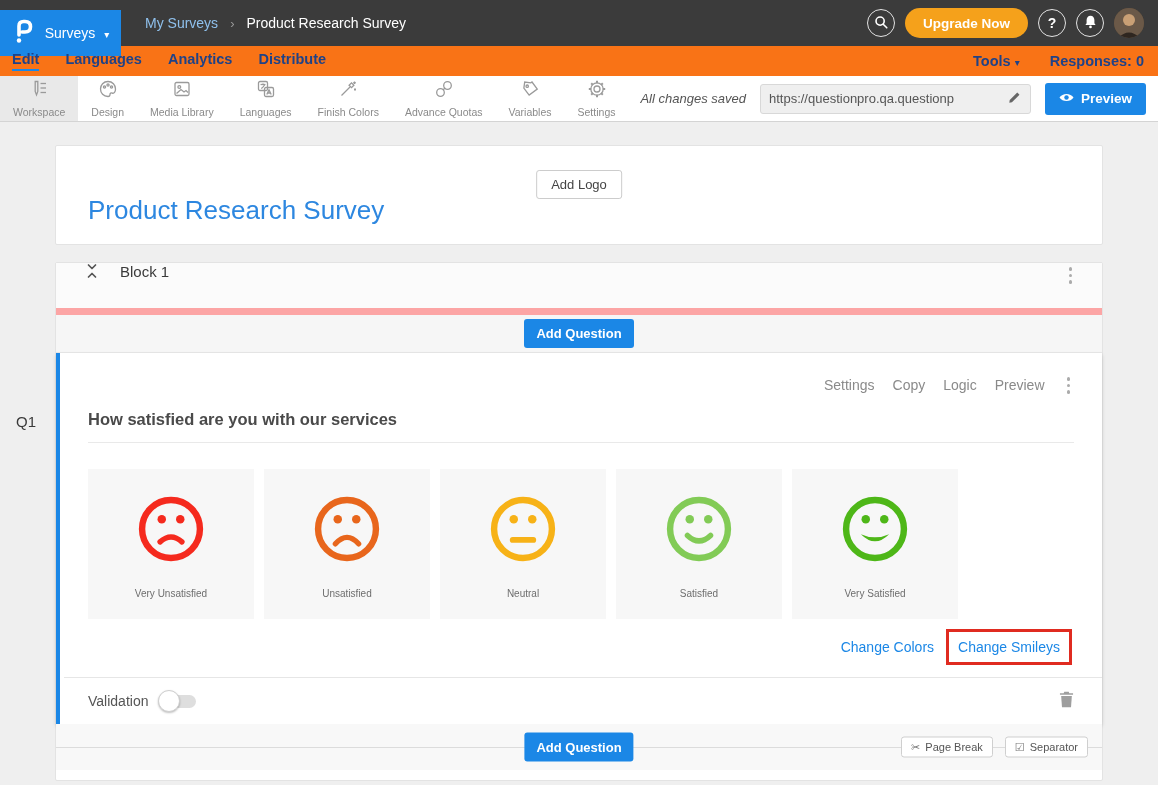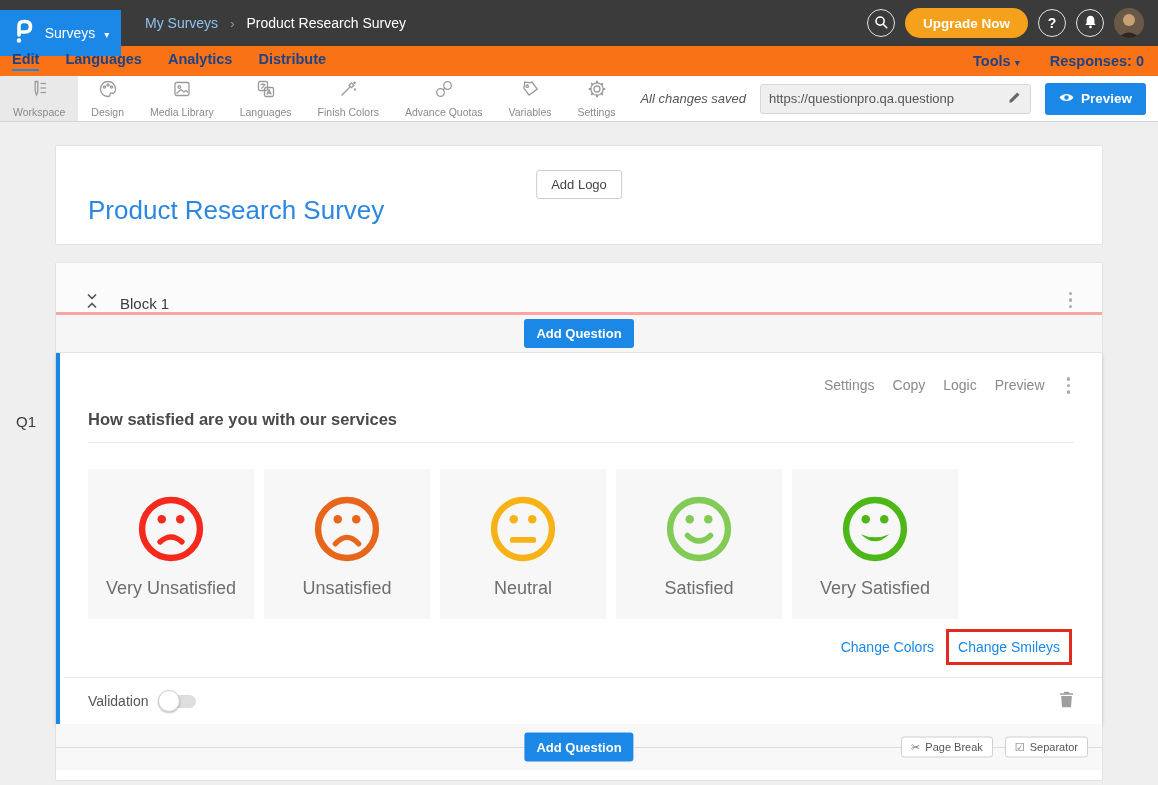--- a/index.html
+++ b/index.html
@@ -57,22 +57,22 @@
   .content { padding:23px 55px 0 55px; }
   .card { background:#fff; border:1px solid #E3E3E3; border-radius:2px; }
   .title-card { height:100px; position:relative; }
   .addlogo-btn { position:absolute; top:24px; left:50%; transform:translateX(-50%); background:#fff;
     border:1px solid #CCC; border-radius:3px; font-size:13px; color:#444; padding:6px 14px;
     cursor:pointer; font-family:"Liberation Sans",sans-serif; }
   .survey-title { position:absolute; left:32px; bottom:18px; font-size:26px; font-weight:400;
     color:#2D87E0; cursor:text; }
 
   .block-card { margin-top:17px; padding-bottom:10px; }
-  .block-header { height:52px; background:#FBFBFB; border-bottom:3px solid #fca5a5; display:flex;
-    align-items:flex-end; }
+  .block-header { height:52px; background:#FBFBFB; border-bottom:7px solid #fca5a5; display:flex;
+    align-items:flex-start; }
   .collapse-btn { margin-left:28px; background:none; border:none; cursor:pointer; display:flex; }
   .block-title { margin-left:20px; font-size:15px; color:#3A3A3A; }
   .kebab { display:flex; flex-direction:column; gap:3px; cursor:pointer; padding:4px; }
   .kebab i { width:3.5px; height:3.5px; border-radius:50%; background:#ABABAB; }
   .block-header .kebab { margin-left:auto; margin-right:26px; }
   .addq-bar { height:38px; background:#F6F6F6; border-bottom:1px solid #E8E8E8; display:flex;
     align-items:center; justify-content:center; }
   .btn-blue { background:#1B87E6; color:#fff; border:none; border-radius:3px; font-size:13px;
     font-weight:bold; padding:7px 12px; cursor:pointer; font-family:"Liberation Sans",sans-serif; }
 
@@ -81,21 +81,21 @@
   .q-id { position:absolute; left:-44px; top:60px; font-size:15px; color:#3A3A3A; }
   .q-actions { display:flex; justify-content:flex-end; align-items:center; gap:18px; font-size:14px;
     color:#8A8A8A; }
   .q-actions span { cursor:pointer; }
   .q-text { margin-top:12px; font-size:16.5px; font-weight:600; color:#4A4A4A; cursor:text; }
   .q-divider { margin-top:13px; border-bottom:1px solid #E9E9E9; }
   .options { margin-top:26px; display:flex; gap:10px; }
   .opt-card { width:166px; height:150px; background:#F7F7F7; display:flex; flex-direction:column;
     align-items:center; cursor:pointer; }
   .opt-card svg { margin-top:24px; }
-  .opt-label { margin-top:auto; margin-bottom:20px; font-size:18px; color:#6E6E6E; }
+  .opt-label { margin-top:auto; margin-bottom:20px; font-size:10px; color:#6E6E6E; }
   .links-row { display:flex; justify-content:flex-end; align-items:center; margin-top:10px; }
   .link { color:#1B87E6; font-size:14px; cursor:pointer; }
   .red-box { border:3px solid #E02B20; padding:6px 9px; margin-left:12px; margin-right:2px; }
   .validation-row { margin:12px -28px 0 -24px; border-top:1px solid #E6E6E6; padding:12px 28px 12px 24px;
     display:flex; align-items:center; }
   .validation-label { font-size:14px; color:#555; }
   .toggle { position:relative; width:42px; height:22px; margin-left:10px; cursor:pointer; }
   .toggle .track { position:absolute; left:6px; top:5px; width:32px; height:13px; background:#DEDEDE;
     border-radius:7px; }
   .toggle .knob { position:absolute; left:0; top:0; width:22px; height:22px; background:#fff;

